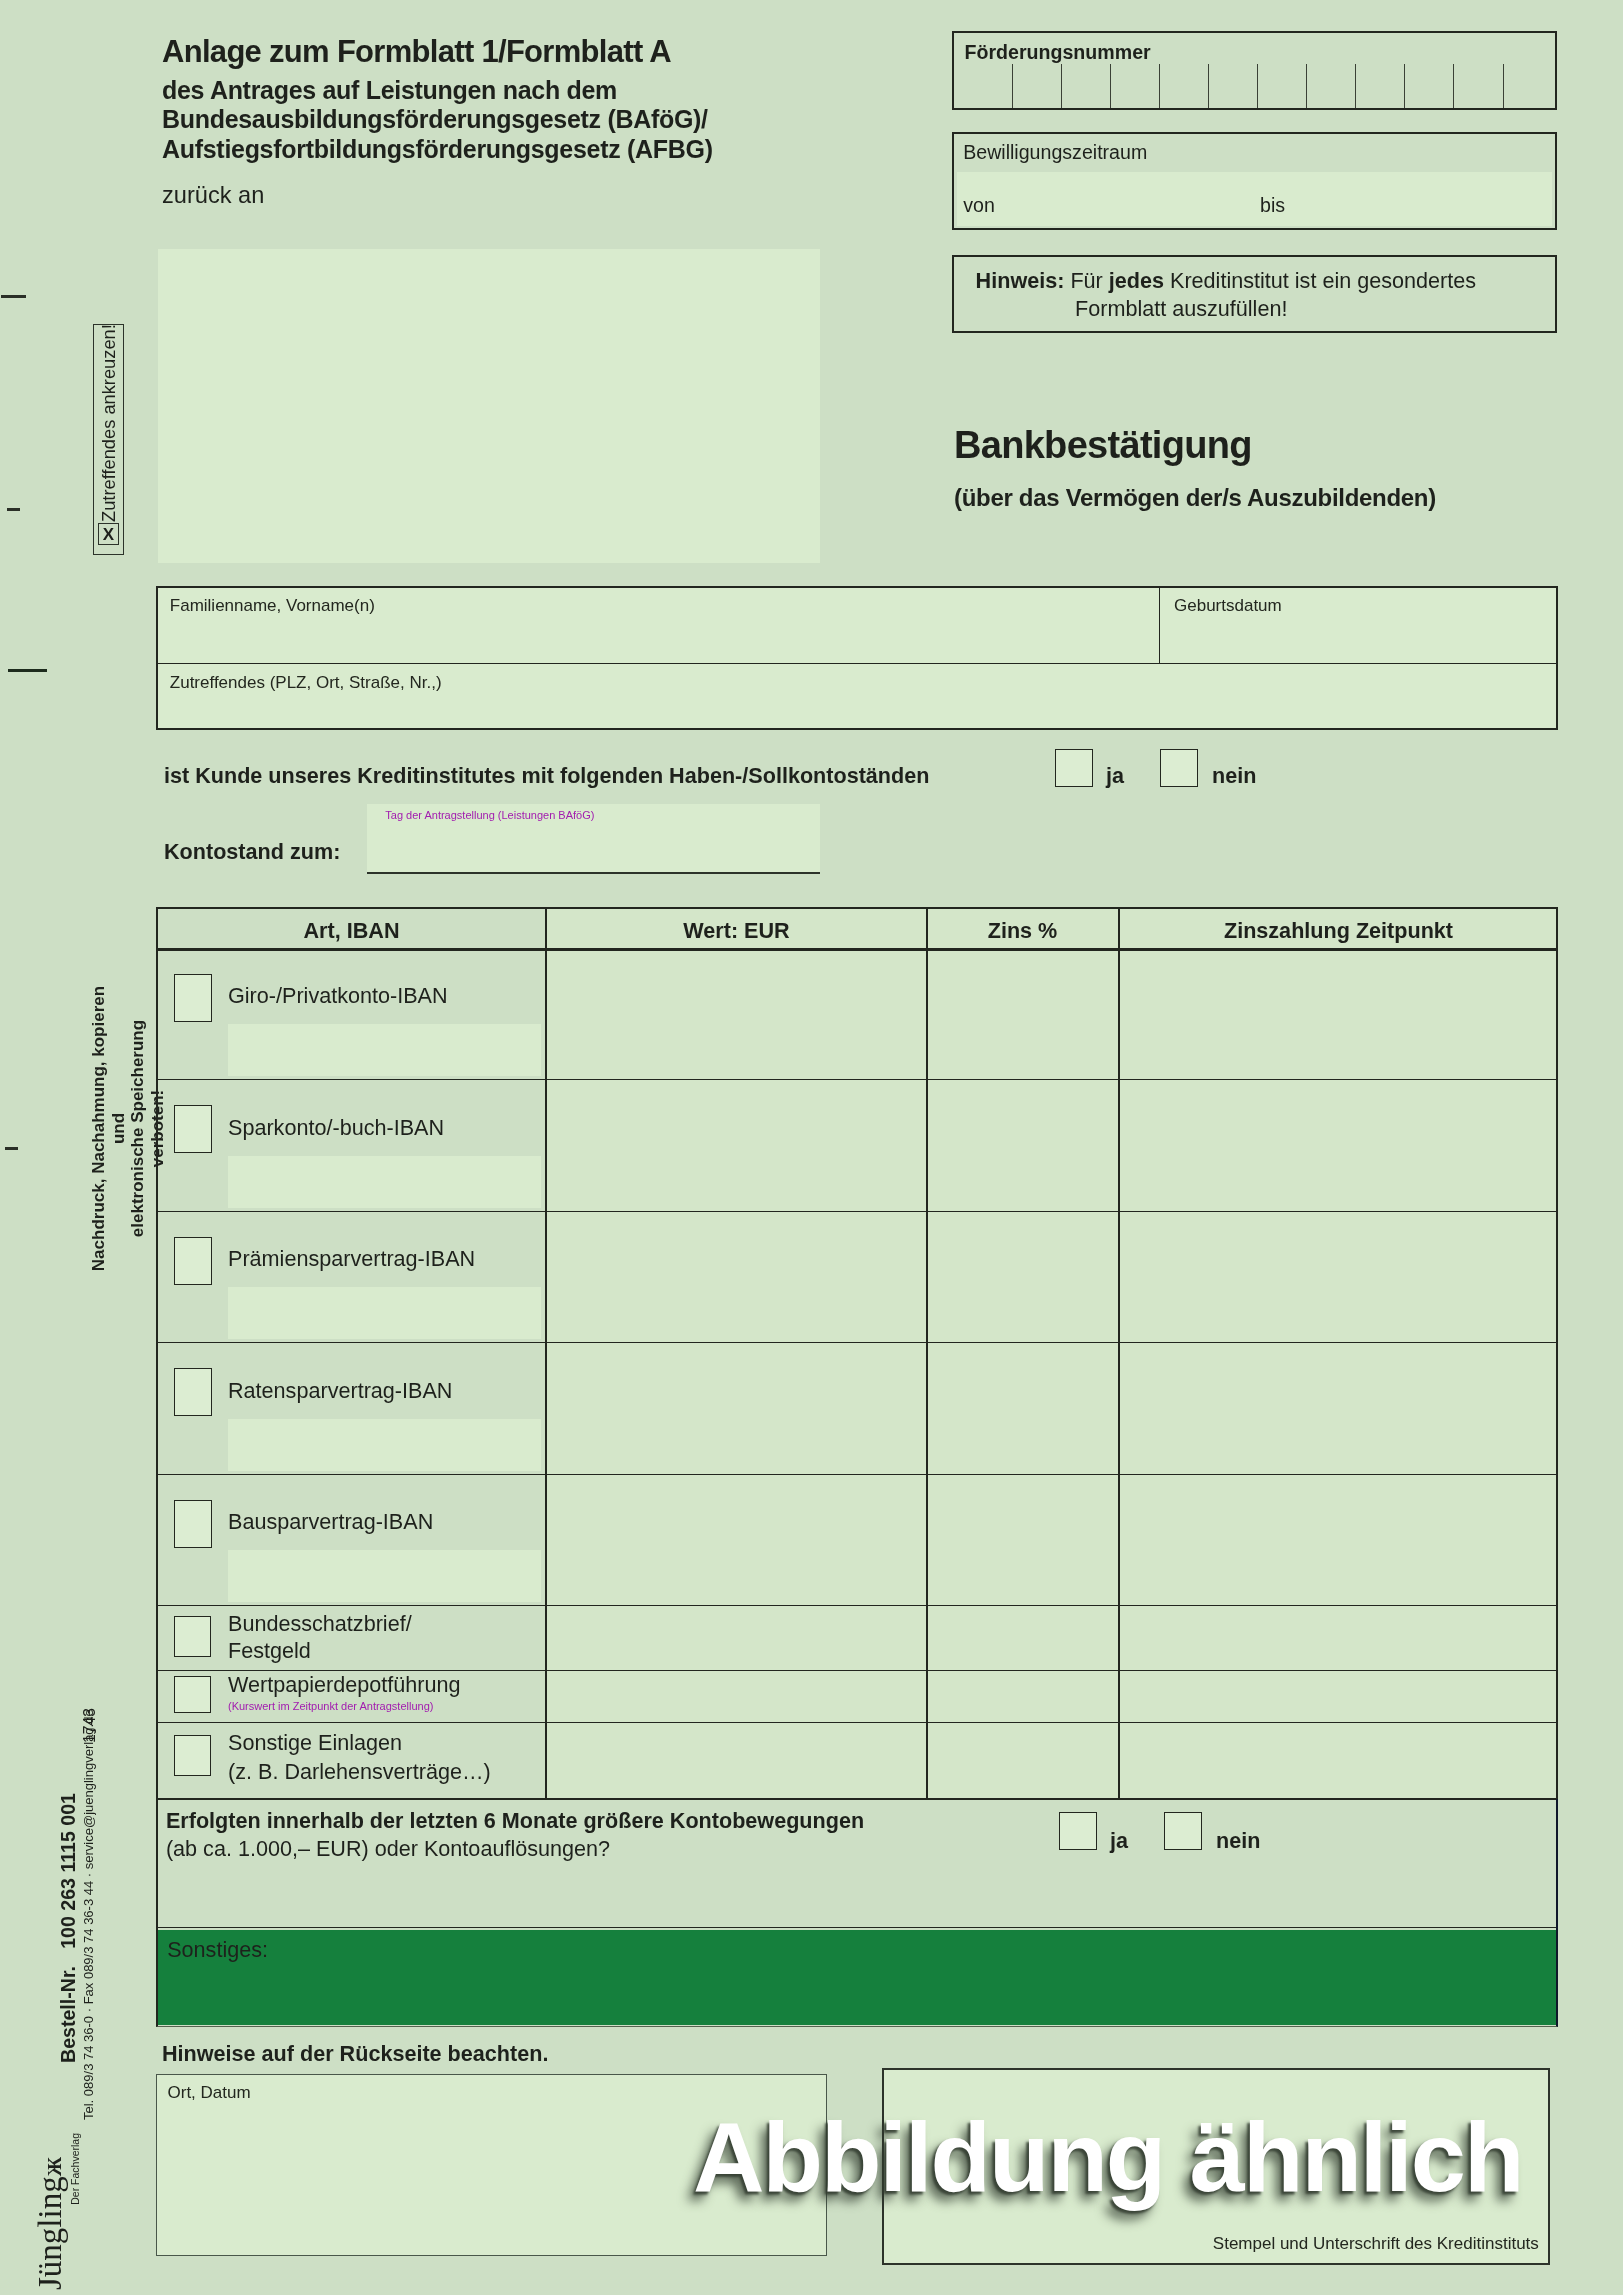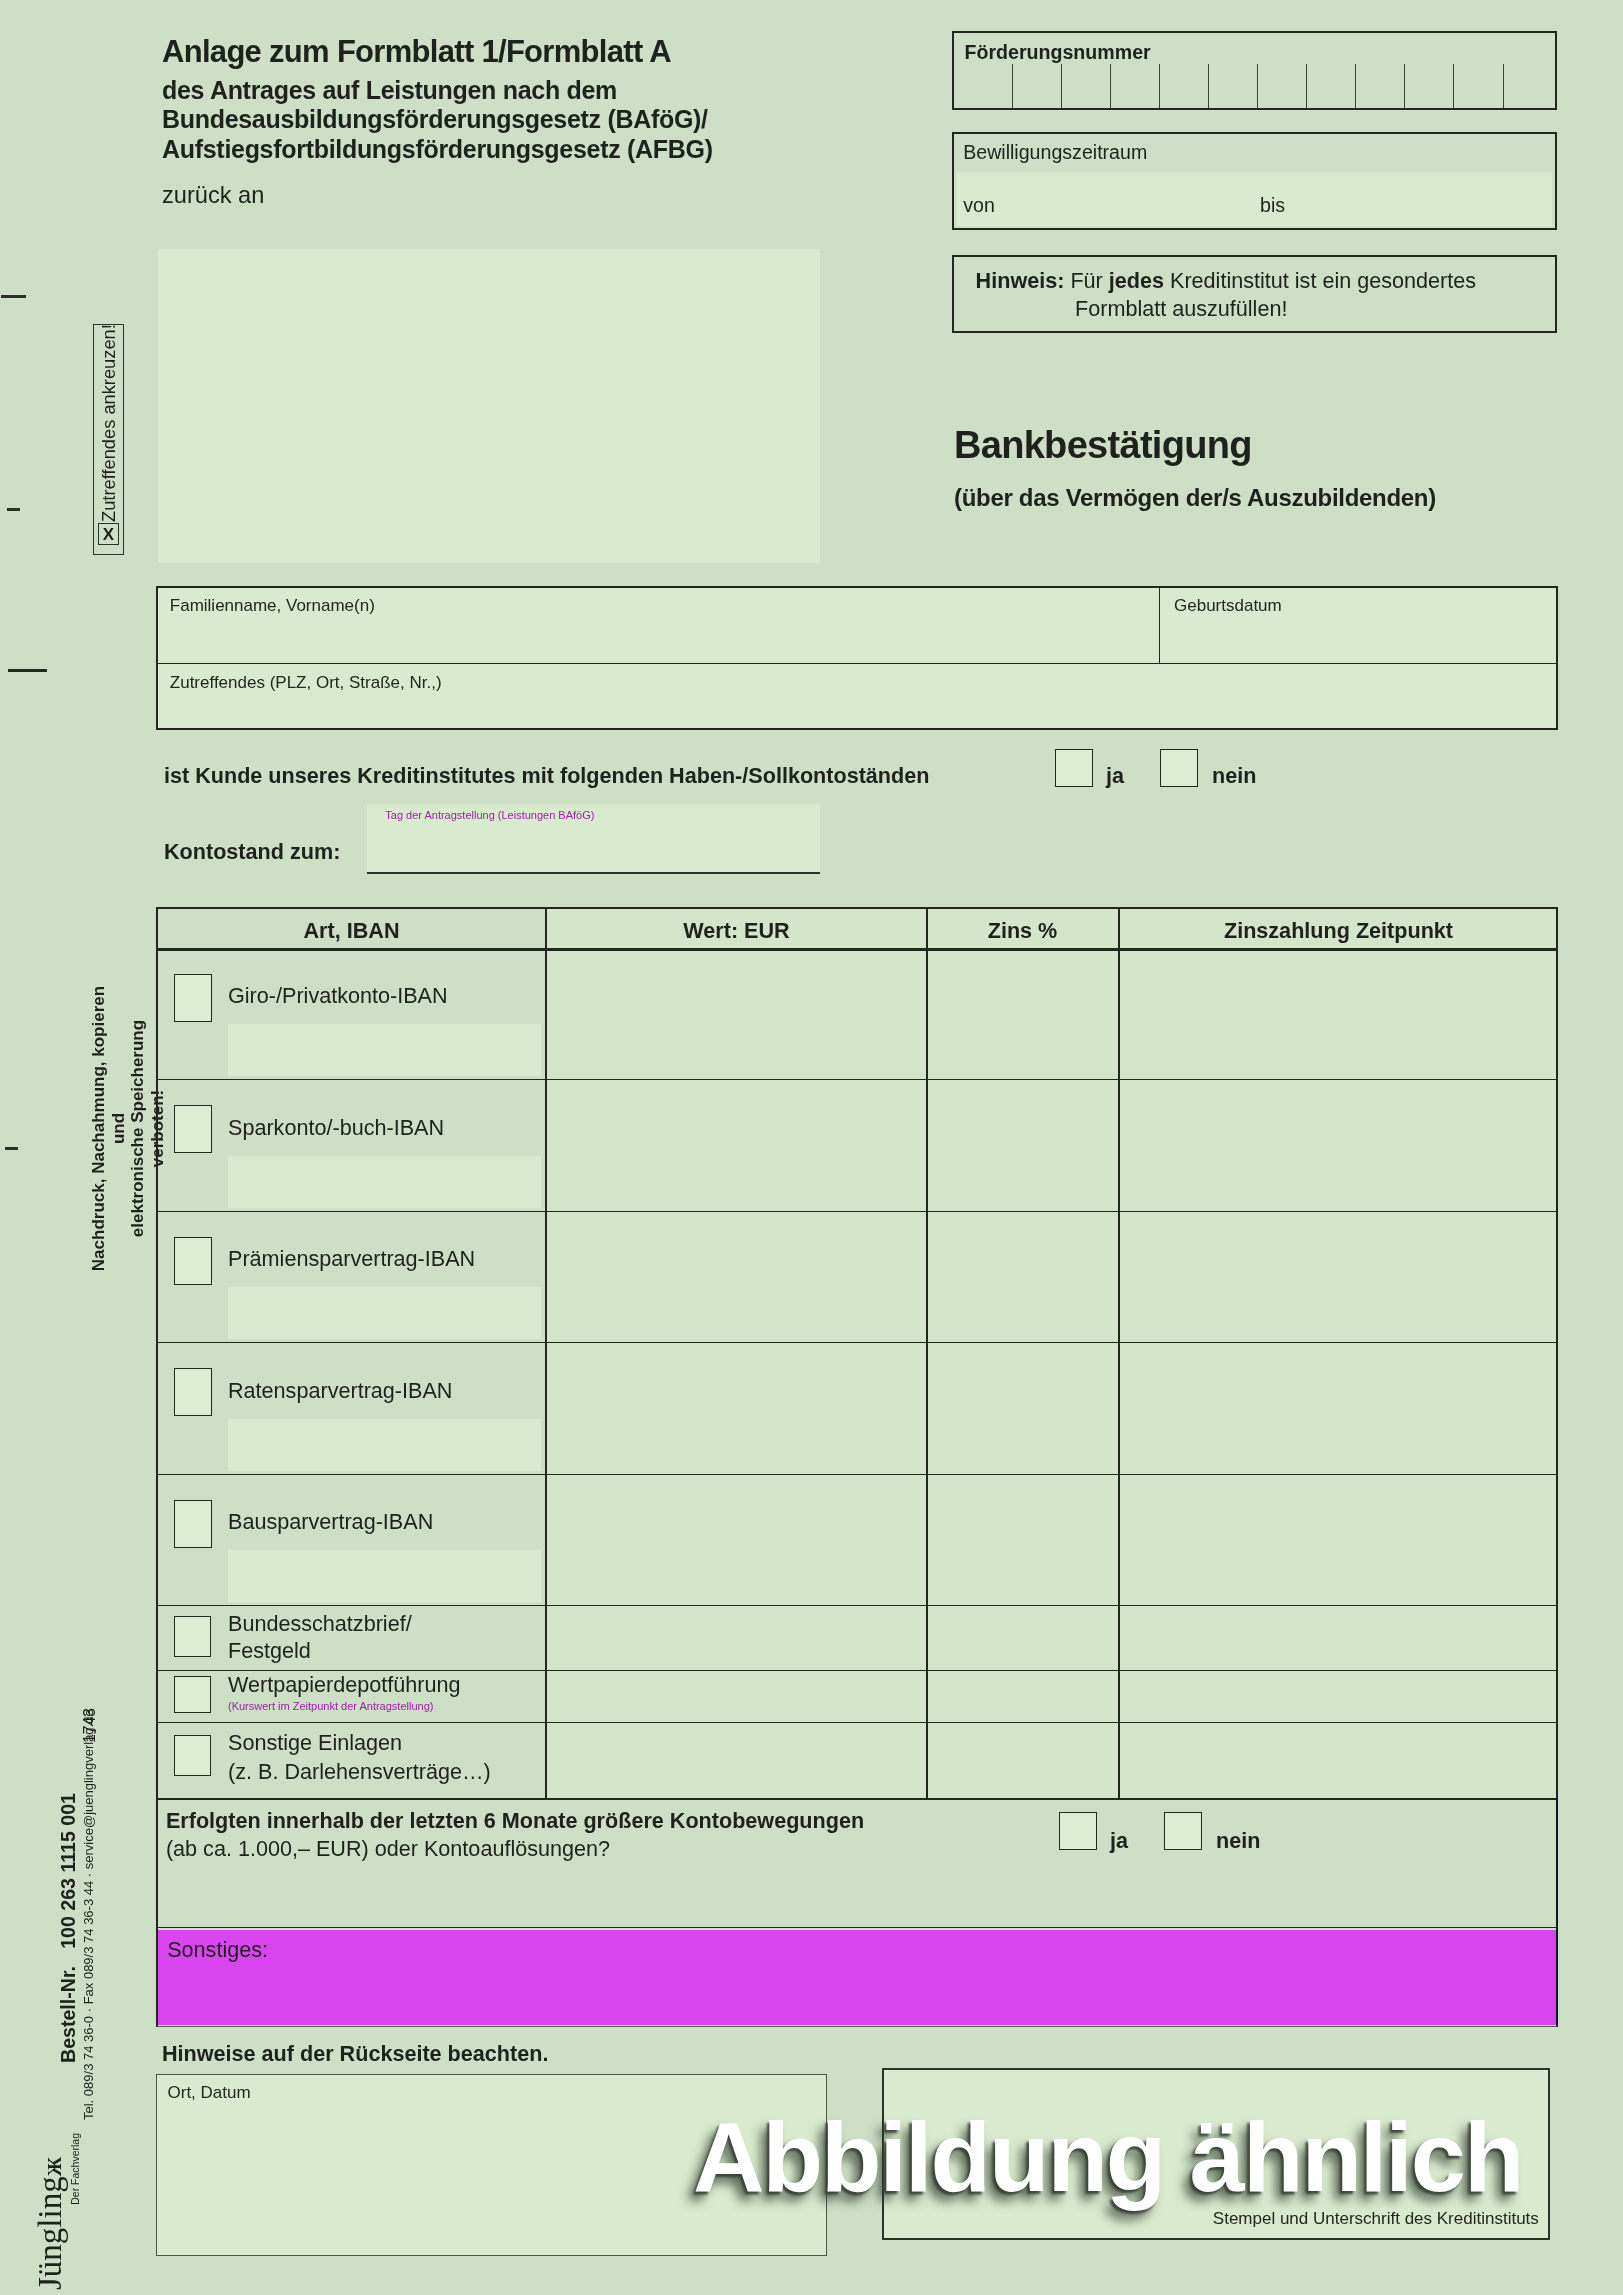--- a/index.html
+++ b/index.html
@@ -207,29 +207,29 @@
   <div class="abs txt b" style="left:7.9px;top:8.5px;">Erfolgten innerhalb der letzten 6 Monate größere Kontobewegungen</div>
   <div class="abs txt" style="left:7.9px;top:37px;">(ab ca. 1.000,– EUR) oder Kontoauflösungen?</div>
   <div class="abs checkbox" style="left:901px;top:13px;width:38px;height:38px;"></div>
   <div class="abs txt b" style="left:952px;top:29px;">ja</div>
   <div class="abs checkbox" style="left:1006px;top:13px;width:38px;height:38px;"></div>
   <div class="abs txt b" style="left:1058px;top:29px;">nein</div>
 
 
   <div class="abs gridline" style="left:0;top:128px;width:1398px;height:1.3px;"></div>
 
-  <div class="abs" style="left:0;top:131px;width:1398px;height:95px;background:#d946ef;text-align:right;">
+  <div class="abs" style="left:0;top:131px;width:1398px;height:95px;background:#15803d;text-align:right;">
     <div class="abs txt" style="left:9.2px;top:6.5px;">Sonstiges:</div>
   </div>
 </div>
 
 <div class="abs txt b" style="left:162px;top:2041px;">Hinweise auf der Rückseite beachten.</div>
 
 <div class="abs light" style="left:156px;top:2074px;width:671px;height:182px;border:1.3px solid #49574a;box-sizing:border-box;">
   <div class="abs lbl-sm" style="left:10.5px;top:7.9px;">Ort, Datum</div>
 </div>
 
-<div class="abs light" style="left:882px;top:2068px;width:668px;height:172px;border:2px solid #2c332a;box-sizing:border-box;">
+<div class="abs light" style="left:882px;top:2068px;width:668px;height:197px;border:2px solid #2c332a;box-sizing:border-box;">
   <div class="abs lbl-sm" style="right:9.2px;bottom:9.2px;">Stempel und Unterschrift des Kreditinstituts</div>
 </div>
 
 <div class="abs watermark" style="left:693px;top:2100px;">Abbildung ähnlich</div>
 
 
 </body></html>

